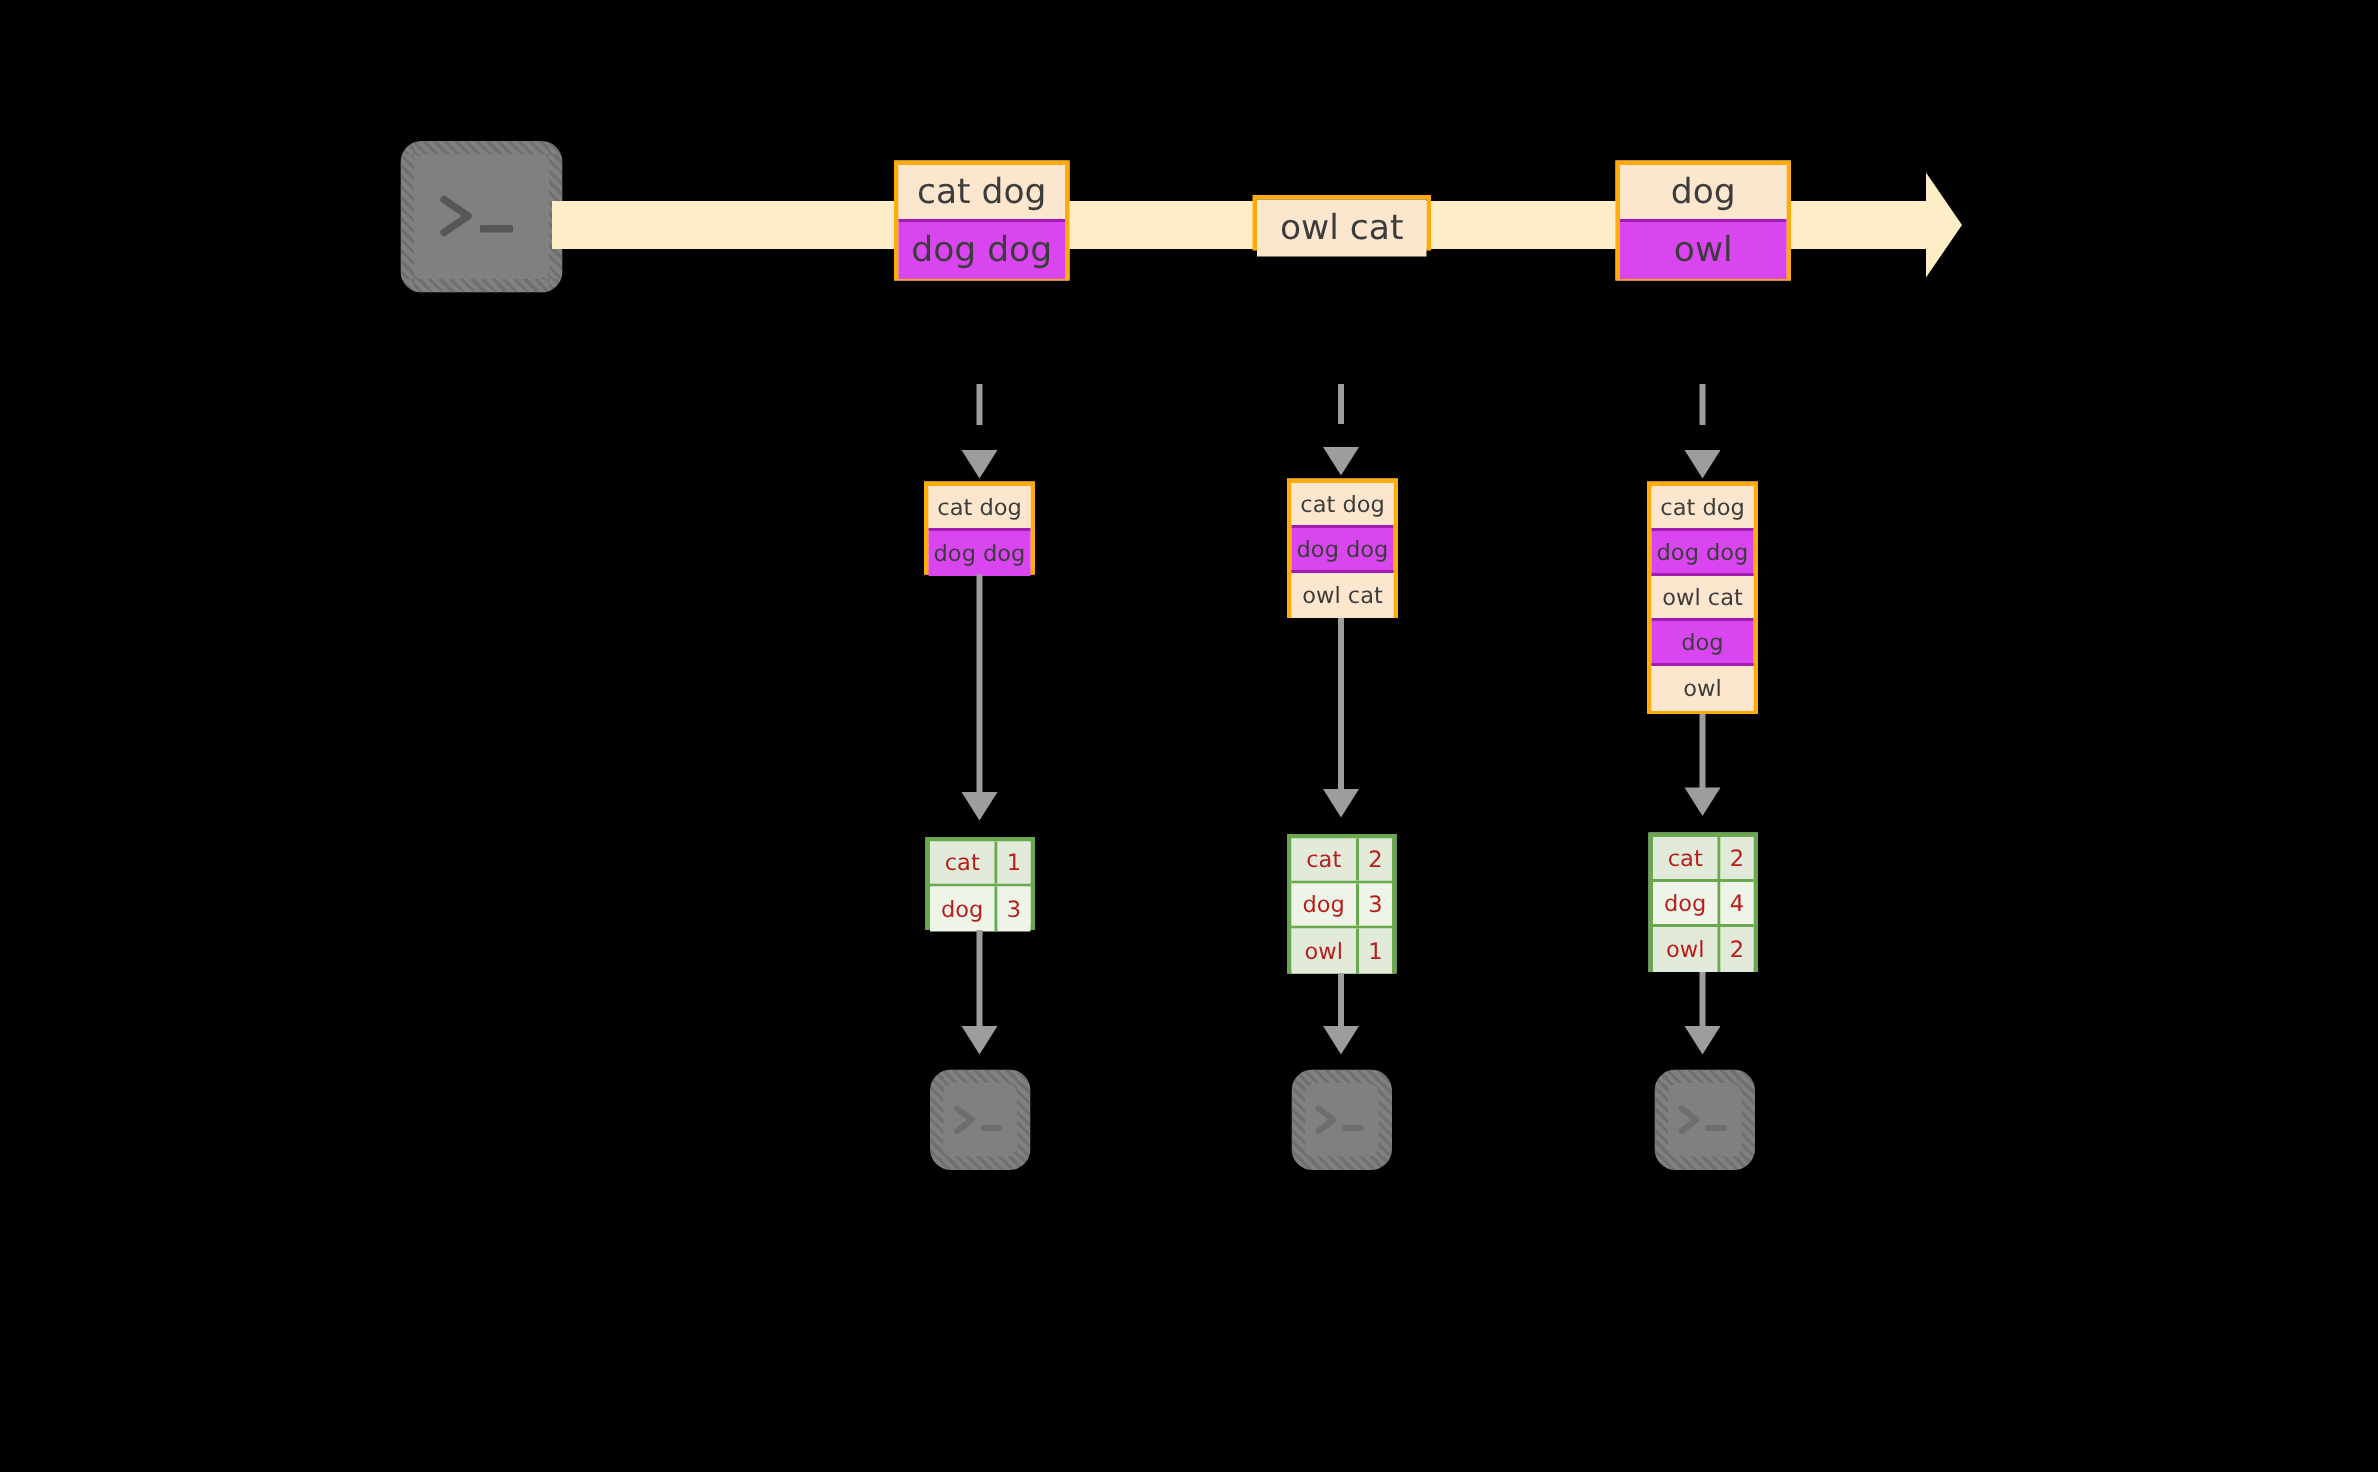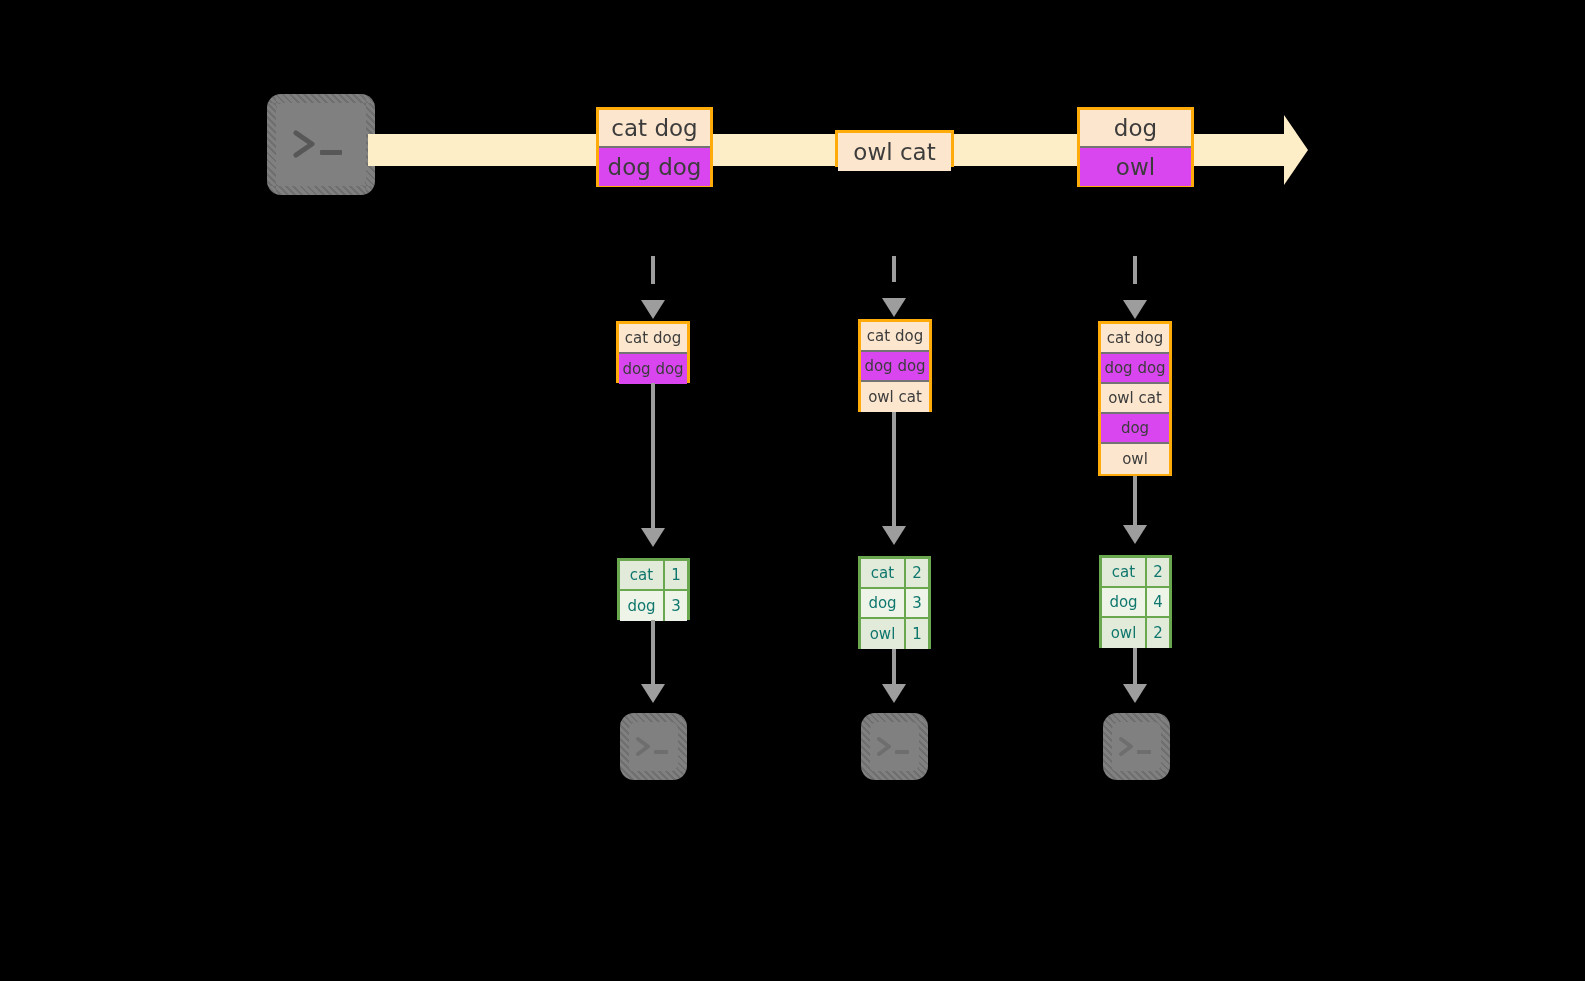--- a/index.html
+++ b/index.html
@@ -69,21 +69,21 @@
     box-sizing: border-box;
     background: #fce6cd;
   }
   .rec-row {
     box-sizing: border-box;
     display: flex;
     align-items: center;
     justify-content: center;
     color: #3c3c3c;
     white-space: nowrap;
-    border-bottom: 2px solid #737373;
+    border-bottom: 2px solid #a21caf;
     background: #fce6cd;
   }
   .rec-row:last-child { border-bottom: none; }
   .rec-row.alt { background: #d946ef; }
 
   
   .rec-table.big { }
   .rec-table.big .rec-row { height: 38px; font-size: 23px; }
 
   
@@ -101,21 +101,21 @@
     box-sizing: border-box;
     border-bottom: 2px solid #6aa84f;
     height: 30px;
   }
   .cnt-row:last-child { border-bottom: none; }
   .cnt-word, .cnt-num {
     display: flex;
     align-items: center;
     justify-content: center;
     font-size: 15px;
-    color: #0f766e;
+    color: #b91c1c;
     box-sizing: border-box;
     background: #e2ebd9;
   }
   .cnt-word { width: 45px; border-right: 2px solid #6aa84f; }
   .cnt-num  { flex: 1; }
   .cnt-row.alt .cnt-word, .cnt-row.alt .cnt-num { background: #eef5e8; }
 
   
   .arrow-line {
     position: absolute;

